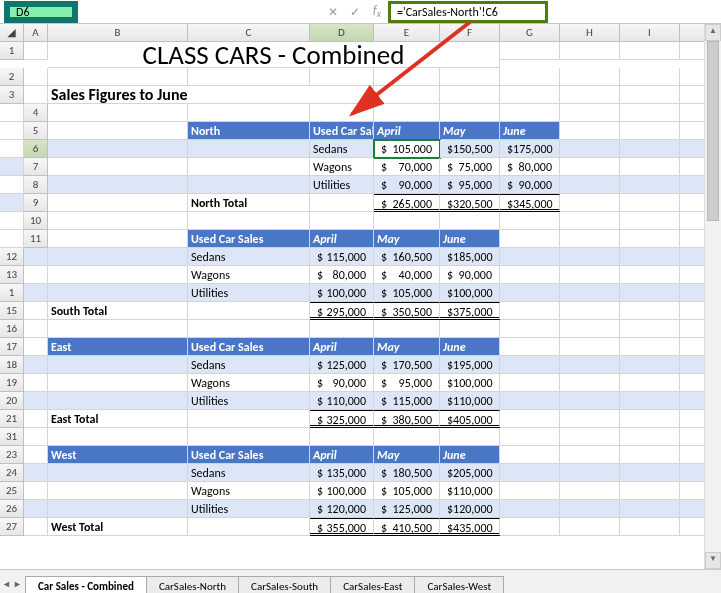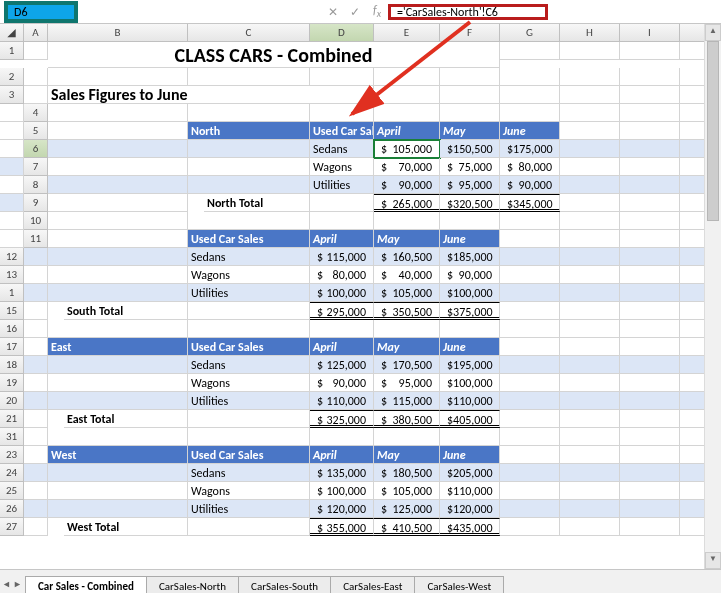--- a/index.html
+++ b/index.html
@@ -1,34 +1,34 @@
 <!DOCTYPE html>
 <html><head>
 <meta charset="utf-8">
 <style>
 *{box-sizing:border-box;margin:0;padding:0;font-family:Calibri,Arial,sans-serif;}
 body{background:#fff;font-size:12px;color:#000;width:721px;height:593px;position:relative;overflow:hidden;}
 .fbar{display:flex;align-items:center;height:24px;border-bottom:1px solid #c6c6c6;}
-.name-box{width:74px;height:22px;border:4px solid #0f766e;margin:1px 4px;padding:2px 6px;font-size:12px;background:#0ea5e9;display:flex;align-items:center;}
+.name-box{width:74px;height:22px;border:6px solid #0f766e;margin:1px 4px;padding:2px 6px;font-size:12px;background:#86efac;display:flex;align-items:center;}
 .fbar .spacer{width:240px}
 .fbar .icon{width:22px;text-align:center;color:#999;font-size:12px;}
 .fx{font-style:italic;color:#555;font-size:12px;}
-.formula-wrap{border:3px solid #b91c1c;padding:1px 6px;height:16px;display:flex;align-items:center;flex:0 0 160px;}
+.formula-wrap{border:3px solid #4d7c0f;padding:1px 6px;height:22px;display:flex;align-items:center;flex:0 0 160px;}
 .grid{position:relative;display:grid;grid-template-columns:24px 24px 140px 122px 64px 66px 60px 60px 60px 60px 40px;}
 .hdr{background:linear-gradient(#f7f7f7,#e6e6e6);border-right:1px solid #c0c0c0;border-bottom:1px solid #c0c0c0;text-align:center;font-size:11px;color:#444;height:18px;line-height:18px;}
 .rowhdr{background:linear-gradient(#f7f7f7,#e6e6e6);border-right:1px solid #c0c0c0;border-bottom:1px solid #c0c0c0;text-align:center;font-size:11px;color:#444;height:18px;line-height:18px;}
 .rowhdr.sel{background:linear-gradient(#d6e5c7,#c3d7b0);}
 .hdr.sel{background:linear-gradient(#d6e5c7,#c3d7b0);}
 .cell{border-right:1px solid #d4d4d4;border-bottom:1px solid #d4d4d4;height:18px;line-height:18px;padding:0 3px;overflow:hidden;white-space:nowrap;font-size:12px;}
-.title{font-size:20px;font-weight:bold;}
+.title{font-size:27px;font-weight:normal;}
 .sub{font-weight:bold;font-size:16px;}
 .blhdr{background:#4a76c6;color:#fff;font-weight:bold;}
 .alt{background:#dce6f6;}
 .ital{font-style:italic;}
-.b{font-weight:bold;margin-left:16px;}
+.b{font-weight:bold;}
 .dollar{display:flex;justify-content:space-between;padding:0 4px;}
 .dl{width:10px;}
 .sel-cell{outline:2px solid #1a7f37;outline-offset:-1px;background:#fff !important;}
 .sheet-tabs{position:absolute;bottom:0;left:0;right:0;height:24px;background:#f1f1f1;border-top:1px solid #c6c6c6;display:flex;align-items:end;padding-left:25px;}
 .nav{position:absolute;left:2px;bottom:4px;font-size:9px;color:#666;}
 .tab{border:1px solid #aaa;border-bottom:none;padding:3px 12px;margin-right:-1px;background:#ececec;font-size:11px;}
 .tab.active{background:#fff;font-weight:bold;border-bottom:1px solid #fff;}
 .arrow{position:absolute;pointer-events:none;z-index:20;}
 .arrow svg{overflow:visible;}
 .scrollbar{position:absolute;right:0;top:24px;bottom:24px;width:17px;background:#f1f1f1;border-left:1px solid #dcdcdc;}

